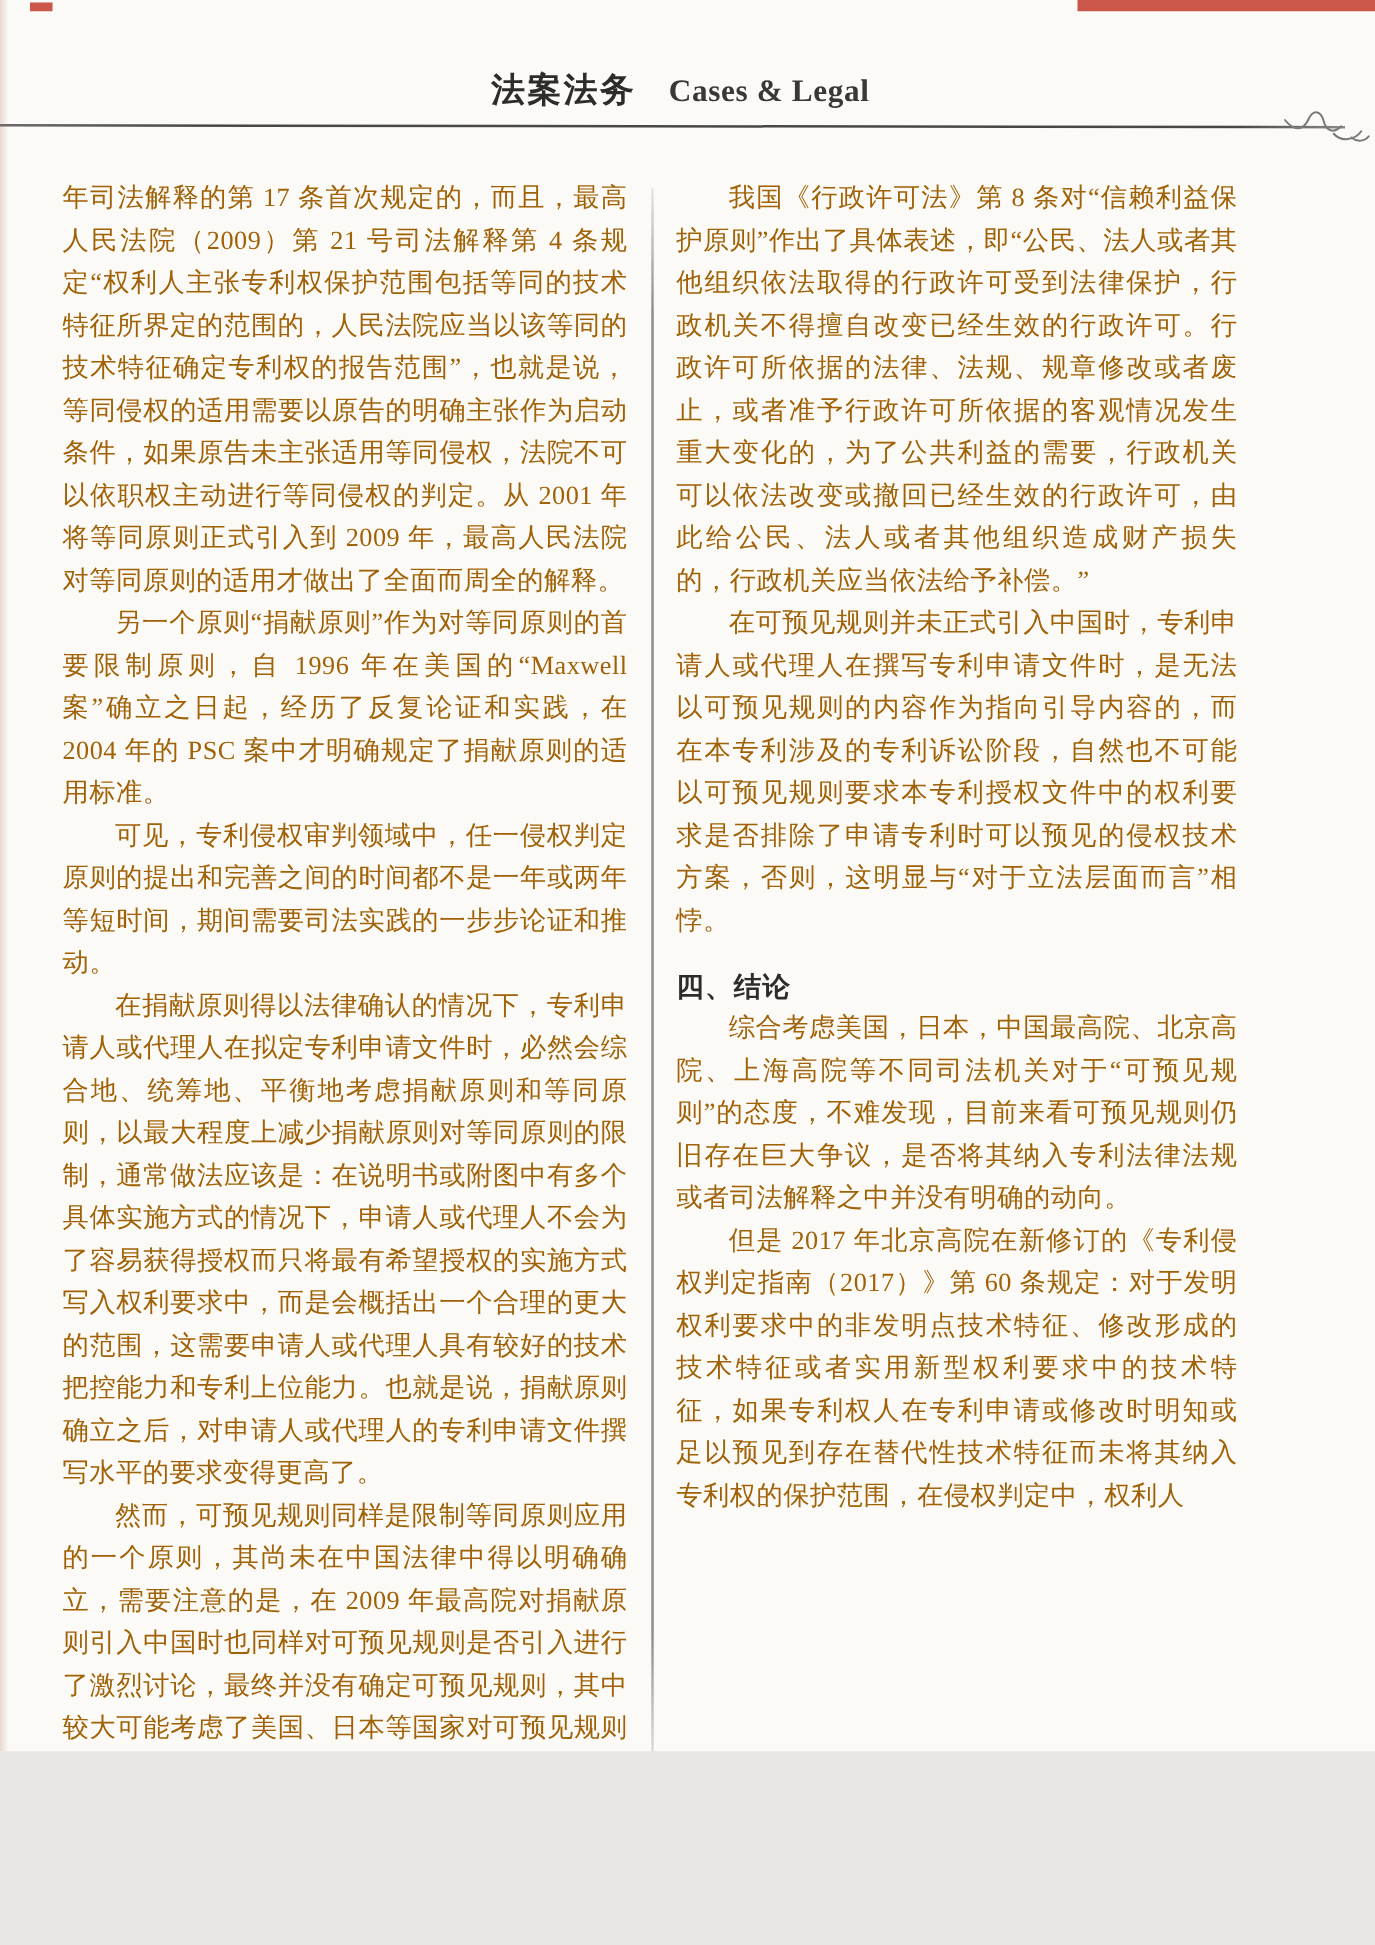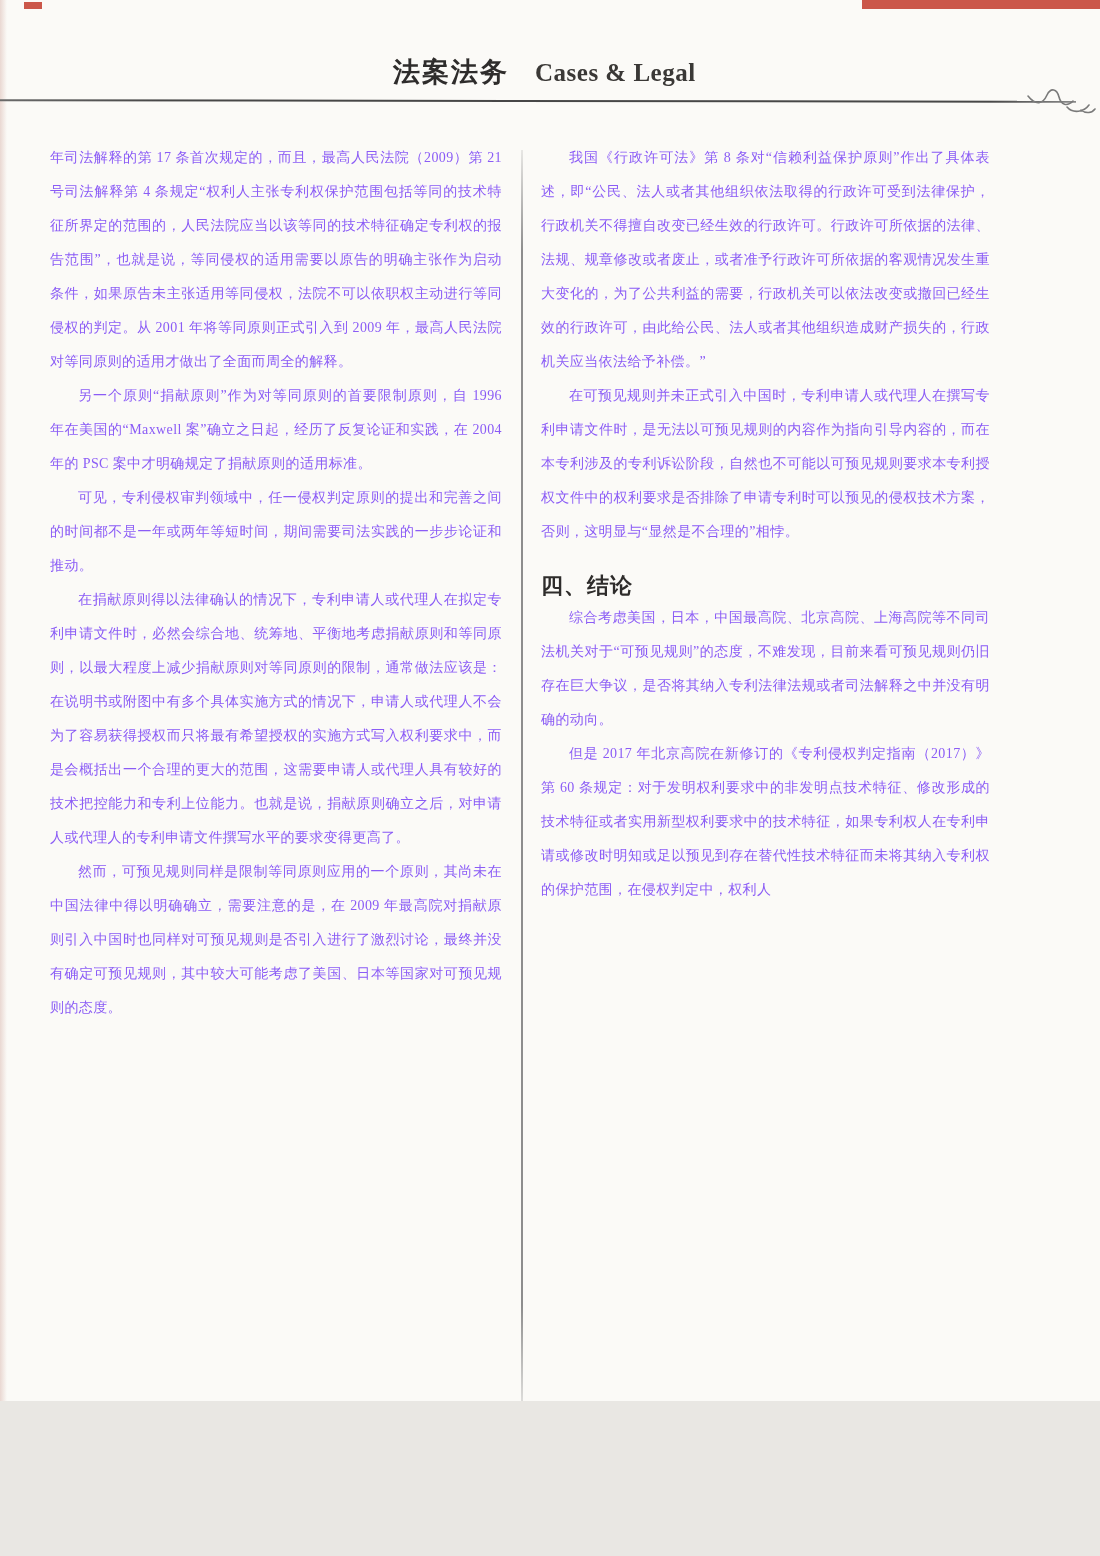--- a/index.html
+++ b/index.html
@@ -49,26 +49,26 @@
   }
   .page-curl { position: absolute; top: 76px; left: 1026px; }
 
   
   .col { position: absolute; top: 141px; }
   .col-left  { left: 50px;  width: 452px; }
   .col-right { left: 541px; width: 449px; }
 
   .col p {
     margin: 0;
-    font-size: 14px;
+    font-size: 21px;
     line-height: 34px;
     text-align: justify;
     text-justify: inter-ideograph;
     letter-spacing: 0.4px;
-    color: #8b5cf6;
+    color: #a16207;
   }
   .col p.indent { text-indent: 2em; }
 
   .col-divider {
     position: absolute; left: 521px; top: 150px;
     width: 2px; height: 1256px;
     background: linear-gradient(to bottom, rgba(120,120,120,0.15), #8d8d8d 8%, #8d8d8d 92%, rgba(120,120,120,0.2));
   }
 
   .conclusion-heading {
@@ -135,21 +135,21 @@
   <div class="col col-left">
     <p>年司法解释的第 17 条首次规定的，而且，最高人民法院（2009）第 21 号司法解释第 4 条规定“权利人主张专利权保护范围包括等同的技术特征所界定的范围的，人民法院应当以该等同的技术特征确定专利权的报告范围”，也就是说，等同侵权的适用需要以原告的明确主张作为启动条件，如果原告未主张适用等同侵权，法院不可以依职权主动进行等同侵权的判定。从 2001 年将等同原则正式引入到 2009 年，最高人民法院对等同原则的适用才做出了全面而周全的解释。</p>
     <p class="indent">另一个原则“捐献原则”作为对等同原则的首要限制原则，自 1996 年在美国的“Maxwell 案”确立之日起，经历了反复论证和实践，在 2004 年的 PSC 案中才明确规定了捐献原则的适用标准。</p>
     <p class="indent">可见，专利侵权审判领域中，任一侵权判定原则的提出和完善之间的时间都不是一年或两年等短时间，期间需要司法实践的一步步论证和推动。</p>
     <p class="indent">在捐献原则得以法律确认的情况下，专利申请人或代理人在拟定专利申请文件时，必然会综合地、统筹地、平衡地考虑捐献原则和等同原则，以最大程度上减少捐献原则对等同原则的限制，通常做法应该是：在说明书或附图中有多个具体实施方式的情况下，申请人或代理人不会为了容易获得授权而只将最有希望授权的实施方式写入权利要求中，而是会概括出一个合理的更大的范围，这需要申请人或代理人具有较好的技术把控能力和专利上位能力。也就是说，捐献原则确立之后，对申请人或代理人的专利申请文件撰写水平的要求变得更高了。</p>
     <p class="indent">然而，可预见规则同样是限制等同原则应用的一个原则，其尚未在中国法律中得以明确确立，需要注意的是，在 2009 年最高院对捐献原则引入中国时也同样对可预见规则是否引入进行了激烈讨论，最终并没有确定可预见规则，其中较大可能考虑了美国、日本等国家对可预见规则的态度。</p>
   </div>
 
   <div class="col col-right">
     <p class="indent">我国《行政许可法》第 8 条对“信赖利益保护原则”作出了具体表述，即“公民、法人或者其他组织依法取得的行政许可受到法律保护，行政机关不得擅自改变已经生效的行政许可。行政许可所依据的法律、法规、规章修改或者废止，或者准予行政许可所依据的客观情况发生重大变化的，为了公共利益的需要，行政机关可以依法改变或撤回已经生效的行政许可，由此给公民、法人或者其他组织造成财产损失的，行政机关应当依法给予补偿。”</p>
-    <p class="indent">在可预见规则并未正式引入中国时，专利申请人或代理人在撰写专利申请文件时，是无法以可预见规则的内容作为指向引导内容的，而在本专利涉及的专利诉讼阶段，自然也不可能以可预见规则要求本专利授权文件中的权利要求是否排除了申请专利时可以预见的侵权技术方案，否则，这明显与“显然是不合理的”相悖。</p>
+    <p class="indent">在可预见规则并未正式引入中国时，专利申请人或代理人在撰写专利申请文件时，是无法以可预见规则的内容作为指向引导内容的，而在本专利涉及的专利诉讼阶段，自然也不可能以可预见规则要求本专利授权文件中的权利要求是否排除了申请专利时可以预见的侵权技术方案，否则，这明显与“对于立法层面而言”相悖。</p>
     <div class="conclusion-heading">四、结论</div>
     <p class="indent">综合考虑美国，日本，中国最高院、北京高院、上海高院等不同司法机关对于“可预见规则”的态度，不难发现，目前来看可预见规则仍旧存在巨大争议，是否将其纳入专利法律法规或者司法解释之中并没有明确的动向。</p>
     <p class="indent">但是 2017 年北京高院在新修订的《专利侵权判定指南（2017）》第 60 条规定：对于发明权利要求中的非发明点技术特征、修改形成的技术特征或者实用新型权利要求中的技术特征，如果专利权人在专利申请或修改时明知或足以预见到存在替代性技术特征而未将其纳入专利权的保护范围，在侵权判定中，权利人</p>
   </div>
 
   <div class="footer">
     <div class="titles">
       <div class="en-line">CHINA INVENTION &amp; PATENT</div>
       <div class="cn-line">
         <span class="issue">2017年第7期</span>

